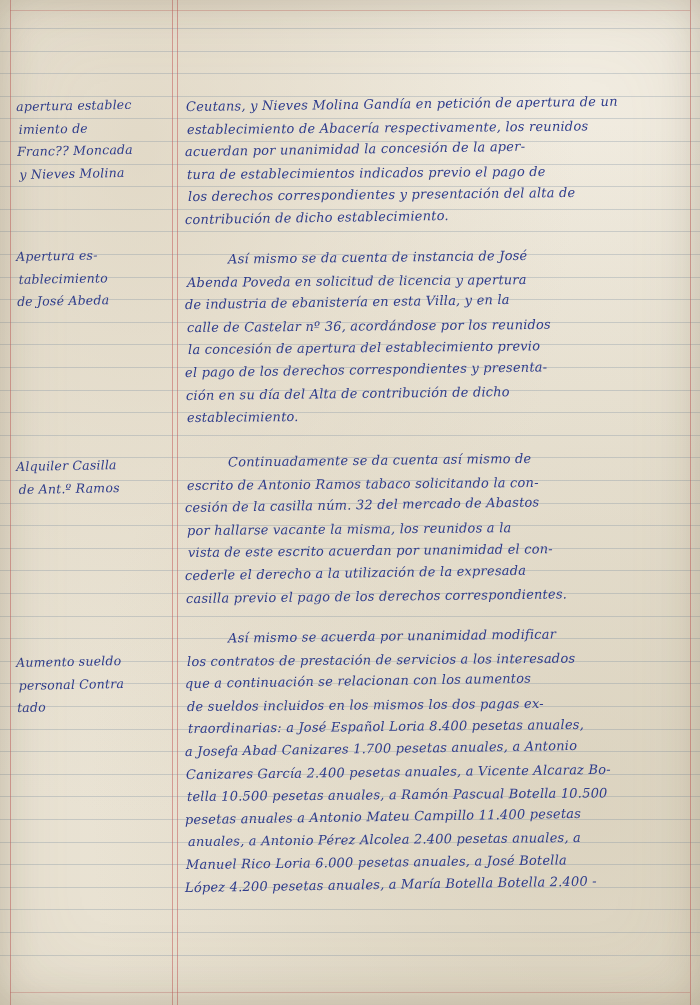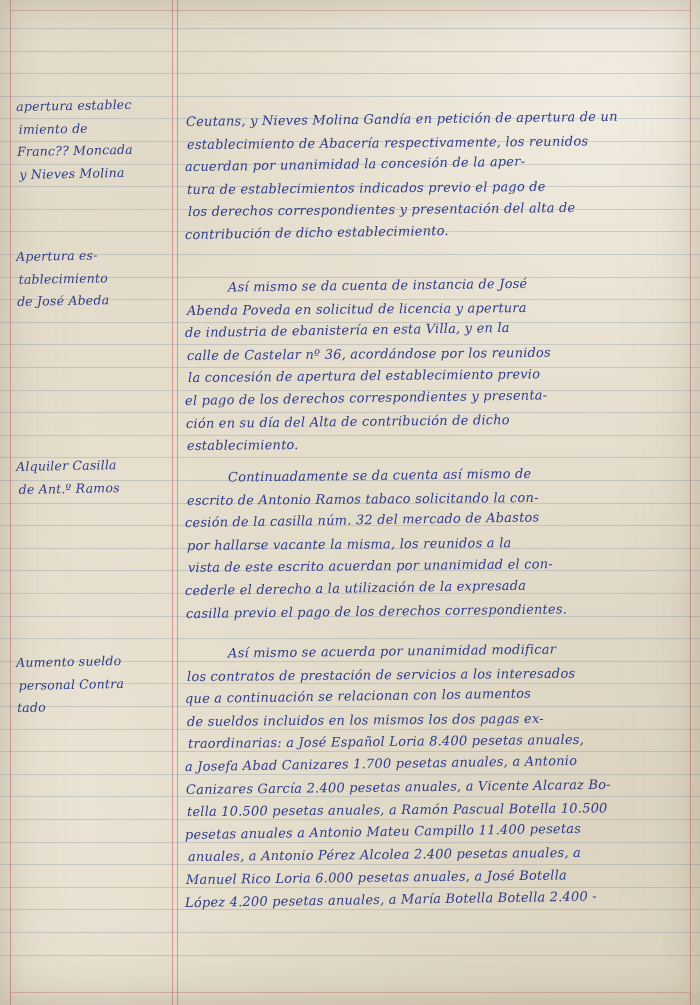--- a/index.html
+++ b/index.html
@@ -105,21 +105,20 @@
     position: absolute;
     left: 186px;
     width: 500px;
   }
   .para {
     position: absolute;
     left: 0;
     width: 500px;
     font-size: 13px;
     line-height: 22.6px;
-    margin-top: 15px;
   }
   .para .ln {
     display: block;
     white-space: nowrap;
     transform: rotate(-0.7deg);
     transform-origin: left center;
   }
   .para .ln.indent { padding-left: 42px; }
 
   
@@ -211,21 +210,21 @@
       </div>
     <div class="body-col hand" id="body-col">
         <div class="para" style="top: 96px;">
           <span class="ln">Ceutans, y Nieves Molina Gandía en petición de apertura de un</span>
           <span class="ln">establecimiento de Abacería respectivamente, los reunidos</span>
           <span class="ln">acuerdan por unanimidad la concesión de la aper-</span>
           <span class="ln">tura de establecimientos indicados previo el pago de</span>
           <span class="ln">los derechos correspondientes y presentación del alta de</span>
           <span class="ln">contribución de dicho establecimiento.</span>
         </div>
-        <div class="para" style="top: 262px;">
+        <div class="para" style="top: 249px;">
           <span class="ln indent">Así mismo se da cuenta de instancia de José</span>
           <span class="ln">Abenda Poveda en solicitud de licencia y apertura</span>
           <span class="ln">de industria de ebanistería en esta Villa, y en la</span>
           <span class="ln">calle de Castelar nº 36, acordándose por los reunidos</span>
           <span class="ln">la concesión de apertura del establecimiento previo</span>
           <span class="ln">el pago de los derechos correspondientes y presenta-</span>
           <span class="ln">ción en su día del Alta de contribución de dicho</span>
           <span class="ln">establecimiento.</span>
         </div>
         <div class="para" style="top: 452px;">

